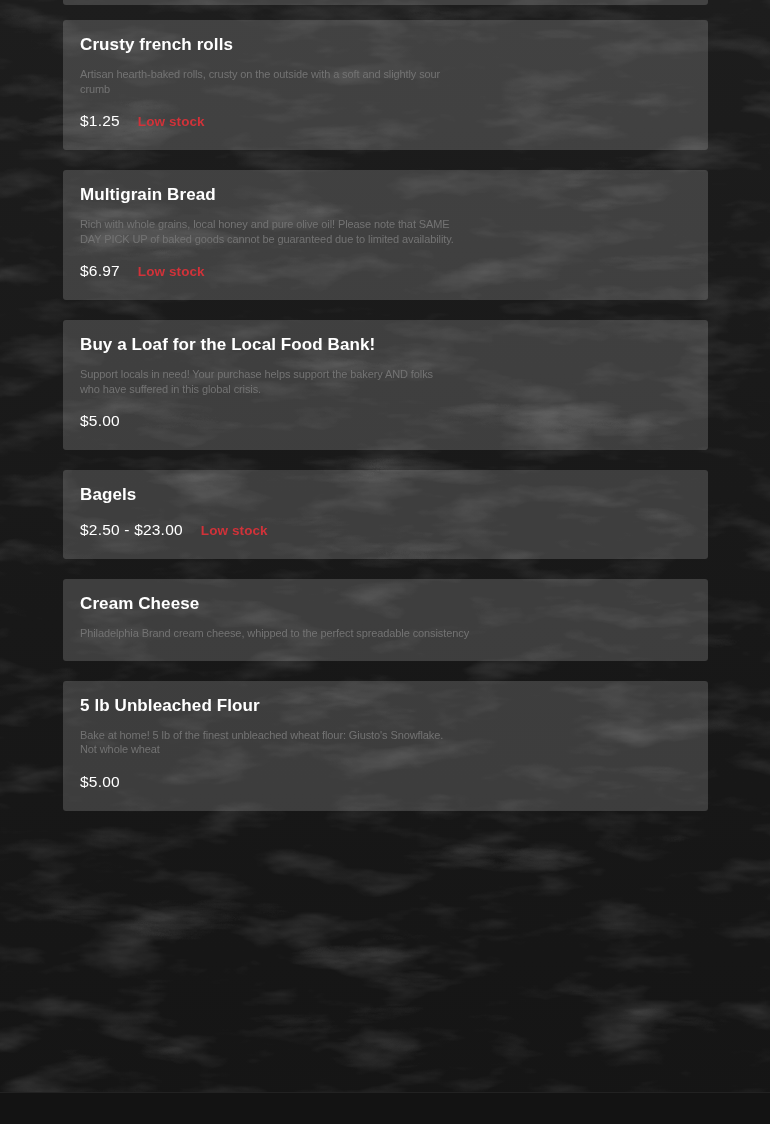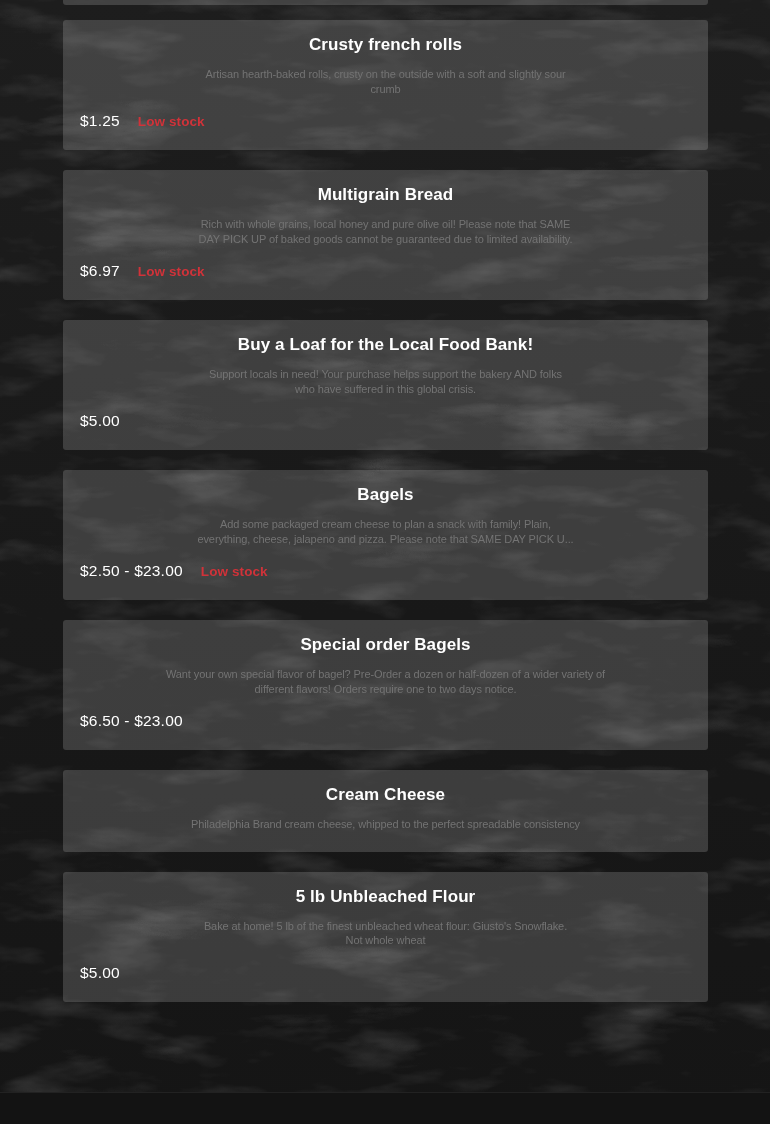--- a/index.html
+++ b/index.html
@@ -23,21 +23,20 @@
     width: 770px;
     height: 1124px;
     z-index: 0;
     pointer-events: none;
   }
 
   .content {
     position: relative;
     z-index: 1;
     width: 744px;
-    text-align: center;
   }
 
   
   .card-sliver {
     width: 645px;
     height: 5px;
     margin: 0 0 15px 63px;
     background: rgba(255, 255, 255, 0.165);
     border-radius: 0 0 3px 3px;
   }
@@ -149,37 +148,26 @@
     <p class="card-desc">Support locals in need! Your purchase helps support the bakery AND folks
 who have suffered in this global crisis.</p>
     <div class="price-row">
       <span class="price">$5.00</span>
 
     </div>
   </article>
 
   <article class="card">
     <h3 class="card-title">Bagels</h3>
-    <p class="card-desc">Add some packaged cream cheese to plan a snack with family! Plain,
-everything, cheese, jalapeno and pizza. Please note that SAME DAY PICK U...</p>
     <div class="price-row">
       <span class="price">$2.50 - $23.00</span>
       <span class="stock">Low stock</span>
     </div>
   </article>
 
-  <article class="card">
-    <h3 class="card-title">Special order Bagels</h3>
-    <p class="card-desc">Want your own special flavor of bagel? Pre-Order a dozen or half-dozen of a wider variety of
-different flavors! Orders require one to two days notice.</p>
-    <div class="price-row">
-      <span class="price">$6.50 - $23.00</span>
-
-    </div>
-  </article>
 
   <article class="card">
     <h3 class="card-title">Cream Cheese</h3>
     <p class="card-desc">Philadelphia Brand cream cheese, whipped to the perfect spreadable consistency</p>
   </article>
 
   <article class="card">
     <h3 class="card-title">5 lb Unbleached Flour</h3>
     <p class="card-desc">Bake at home! 5 lb of the finest unbleached wheat flour: Giusto's Snowflake.
 Not whole wheat</p>

